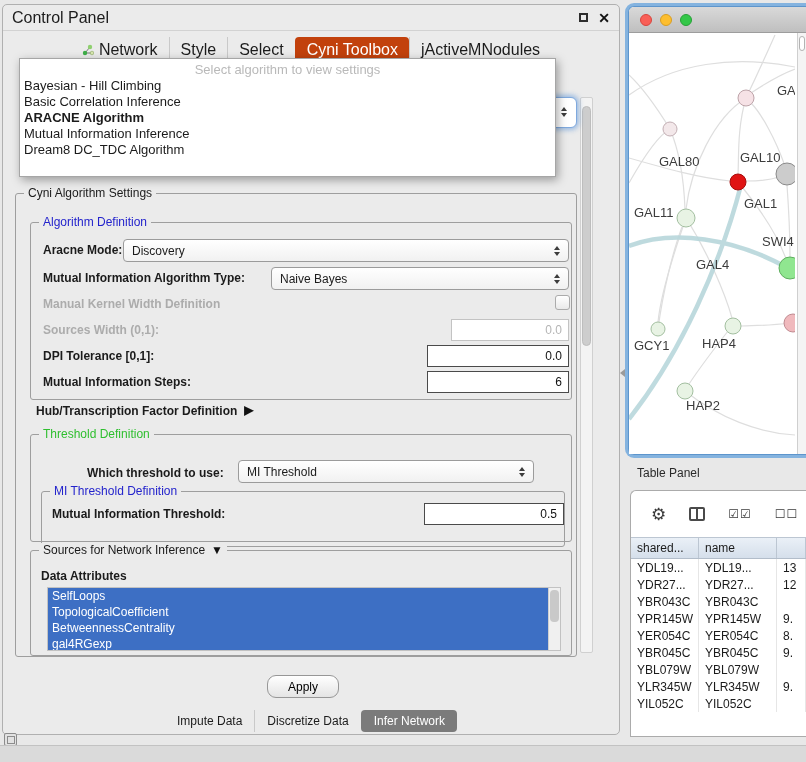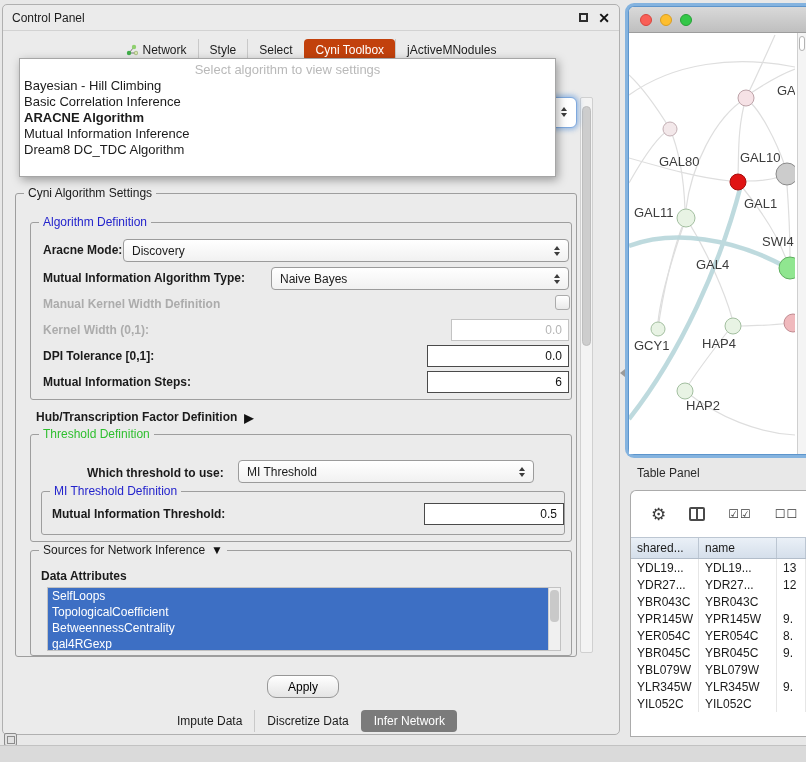--- a/index.html
+++ b/index.html
@@ -8,29 +8,29 @@
     position:relative; overflow:hidden;
     background:#e8e8e8; color:#1b1b1b;
     font-family:"Liberation Sans", sans-serif; font-size:12px;
   }
 
   
   .control-panel { position:absolute; left:2px; top:4px; width:618px; height:731px;
     background:#ebebeb; border:1px solid #b0b0b0; border-radius:5px; }
   .cp-titlebar { height:26px; display:flex; align-items:center; padding:0 9px;
     border-bottom:1px solid #d2d2d2; }
-  .cp-title { font-size:12px; color:#1c1c1c; }
+  .cp-title { font-size:16px; color:#1c1c1c; }
   .cp-controls { margin-left:auto; display:flex; gap:10px; align-items:center; }
   .float-icon { width:9px; height:9px; border:2px solid #2e2e2e; display:inline-block; }
   .close-icon { font-weight:bold; font-size:14px; color:#111; line-height:1; }
 
   .cp-tabs { position:absolute; left:0; right:0; top:32px; height:26px;
     display:flex; justify-content:center; align-items:center; }
   .cp-tab { padding:4px 11px; display:flex; gap:5px; align-items:center;
-    border-left:1px solid #c9c9c9; font-size:12px; color:#1c1c1c; }
+    border-left:1px solid #c9c9c9; font-size:16px; color:#1c1c1c; }
   .cp-tab:first-child { border-left:none; }
   .cp-tab.selected { background:#c2410c; color:#fff; border-radius:4px; border-left-color:transparent; }
   .net-icon svg { display:block; }
 
   
   .algo-combo { position:absolute; left:26px; top:92px; width:548px; height:31px;
     background:#fff; border:1px solid #7fa9de; border-radius:6px;
     box-shadow:0 0 5px 2px rgba(110,160,220,.65); z-index:5; }
   .algo-combo .combo-arrows { position:absolute; right:9px; top:9px; }
 
@@ -81,27 +81,27 @@
 
   .field { position:absolute; height:22px; background:#fff; text-align:right;
     padding:0 6px; font-size:12px; font-family:"Liberation Sans",sans-serif; }
   .field.active { border:1px solid #4a4a4a; color:#111; }
   .field.disabled { border:1px solid #c3c3c3; color:#b5b5b5; }
   .kernel-field { left:420px; top:96px; width:118px; }
   .dpi-field { left:396px; top:122px; width:142px; }
   .steps-field { left:396px; top:148px; width:142px; }
 
   .hub-row { position:absolute; left:20px; top:210px; height:20px;
-    display:flex; align-items:flex-end; gap:7px; font-weight:bold; }
+    display:flex; align-items:flex-start; gap:7px; font-weight:bold; }
   .tri { font-size:12px; color:#111; line-height:1; }
 
   .thr-group { left:14px; top:240px; width:542px; height:108px; }
   .which-lbl { left:56px; top:27px; }
   .which-combo { position:absolute; left:207px; top:25px; width:296px; height:23px; }
-  .mi-sub { left:10px; top:56px; width:524px; height:44px; }
+  .mi-sub { left:10px; top:56px; width:524px; height:56px; }
   .mi-lbl { left:10px; top:11px; }
   .mi-field { left:382px; top:11px; width:140px; }
 
   .src-group { left:14px; top:356px; width:542px; height:106px; }
   .attr-lbl { left:10px; top:14px; }
   .attr-list { position:absolute; left:16px; top:36px; width:514px; height:64px;
     background:#f9a8d4; border:1px solid #c2c2c2; overflow:hidden; }
   .attr-item { height:16px; line-height:16px; background:#3d6fc4; color:#fff;
     padding-left:4px; font-size:12px; width:501px; white-space:nowrap; }
   .attr-scroll { position:absolute; right:0; top:0; bottom:0; width:12px;
@@ -238,21 +238,21 @@
       <span class="lbl l2">Mutual Information Algorithm Type:</span>
       <div class="combo mitype-combo">
         <span class="combo-val">Naive Bayes</span>
         <span class="combo-arrows">
             <i class="up"></i>
             <i class="dn"></i>
           </span>
       </div>
       <span class="lbl l3">Manual Kernel Width Definition</span>
       <div class="kernel-check"></div>
-      <span class="lbl l4">Kernel Width (0,1):</span>
+      <span class="lbl l4">Sources Width (0,1):</span>
       <input class="field disabled kernel-field" readonly="" value="0.0" style="">
       <span class="lbl l5">DPI Tolerance [0,1]:</span>
       <input class="field active dpi-field" value="0.0" style="">
       <span class="lbl l6">Mutual Information Steps:</span>
       <input class="field active steps-field" value="6" style="">
     </div>
 
     <div class="hub-row">
       <span>Hub/Transcription Factor Definition</span>
       <span class="tri">▶</span>

